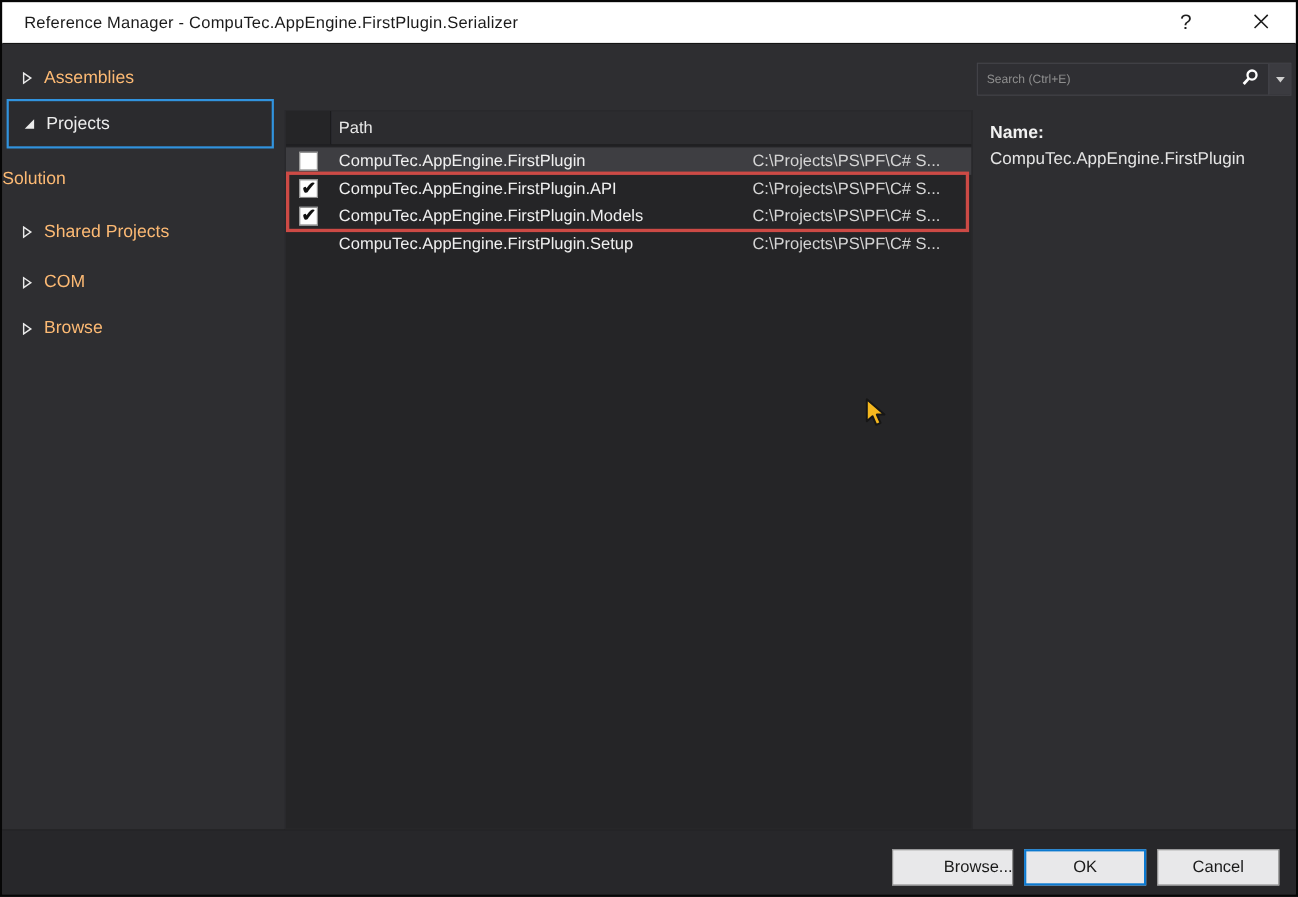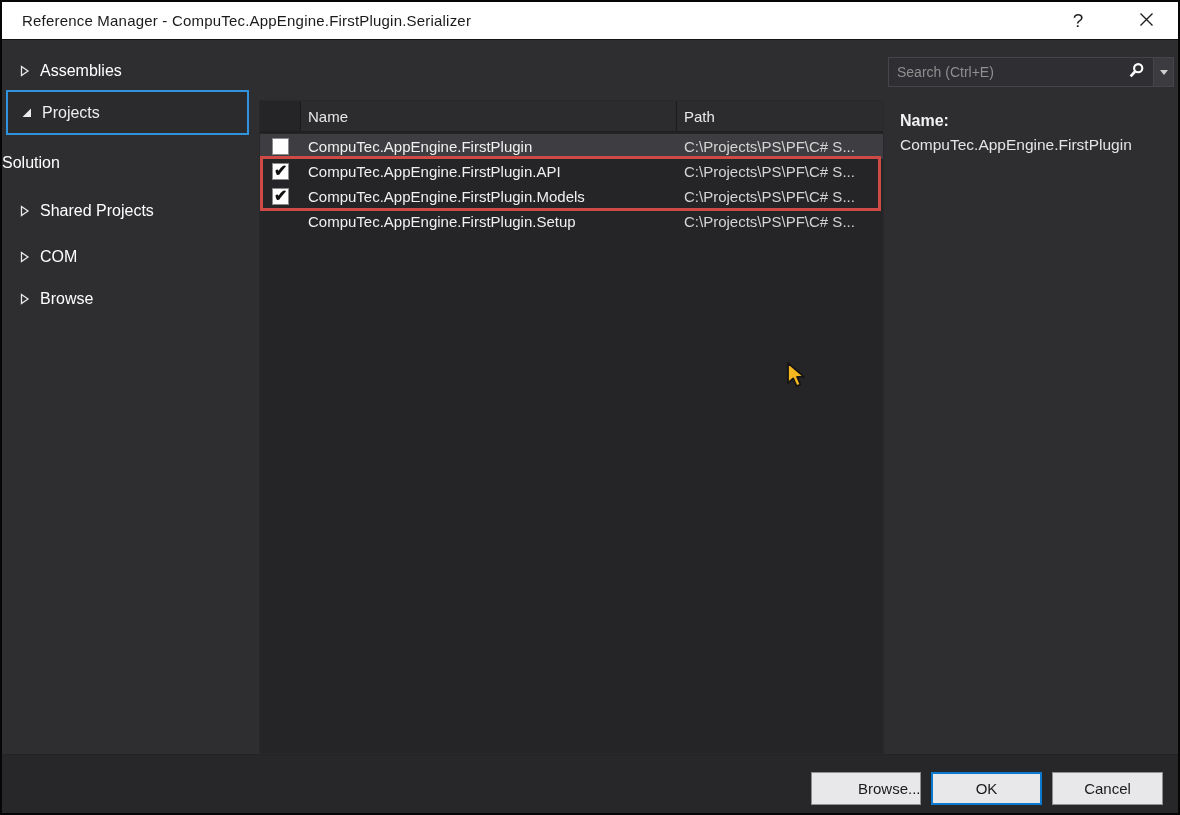--- a/index.html
+++ b/index.html
@@ -37,38 +37,38 @@
     background:#27272a; border-top:1px solid #232325;
   }
 
   
   .search {
     position:absolute; left:886px; top:16px; width:286px; height:30px;
     background:#2f2f33; border:1px solid #45454a; display:flex; align-items:stretch;
   }
   .search input {
     flex:1; background:transparent; border:none; outline:none;
-    color:#ec4899; font-size:14px; padding:0 8px;
+    color:#ec4899; font-size:11px; padding:0 8px;
     font-family:"Liberation Sans", sans-serif;
   }
   .search input::placeholder { color:#8f8f8f; opacity:1; }
   .search-btn {
     width:34px; display:flex; align-items:center; justify-content:center;
     background:transparent; border:none;
   }
   .search-drop {
     width:20px; display:flex; align-items:center; justify-content:center;
     background:#3b3b40; border:none; border-left:1px solid #45454a;
   }
   .caret-down { width:0; height:0; border-left:4px solid transparent; border-right:4px solid transparent; border-top:5px solid #cfcfcf; }
 
   
   .side-item {
     position:absolute; left:0; width:250px; height:28px;
-    display:flex; align-items:center; color:#ffffff; font-size:16px; cursor:default;
+    display:flex; align-items:center; color:#fdba74; font-size:16px; cursor:default;
   }
   .side-item .glyph { width:14px; margin-left:18px; margin-right:6px; display:flex; align-items:center; }
   .side-item .lbl { margin-left:0; }
   .side-selected {
     position:absolute; left:4px; top:49px; width:243px; height:45px;
     border:2px solid #3193de; display:flex; align-items:center;
     color:#ededed; font-size:16px; background:#2b2b2e;
   }
   .side-selected .glyph { width:15px; margin-left:12px; margin-right:7px; display:flex; align-items:center; }
   .side-child { }
@@ -206,21 +206,20 @@
         <svg width="10" height="12" viewBox="0 0 10 12">
             <path d="M1.5 1.5 L8 6 L1.5 10.5 Z" fill="none" stroke="#e9e9e9" stroke-width="1.3"></path>
           </svg>
       </span>
       <span class="lbl">Browse</span>
     </div>
 
     <div class="table">
       <div class="thead">
         <div class="th th-check"></div>
-        <div class="th th-name">Name</div>
         <div class="th th-path">Path</div>
       </div>
 
       <div class="trow row-0 hl">
         <div class="cell-check">
           <span class="checkbox"></span>
         </div>
         <div class="cell-name">CompuTec.AppEngine.FirstPlugin</div>
         <div class="cell-path">C:\Projects\PS\PF\C# S...</div>
       </div>

